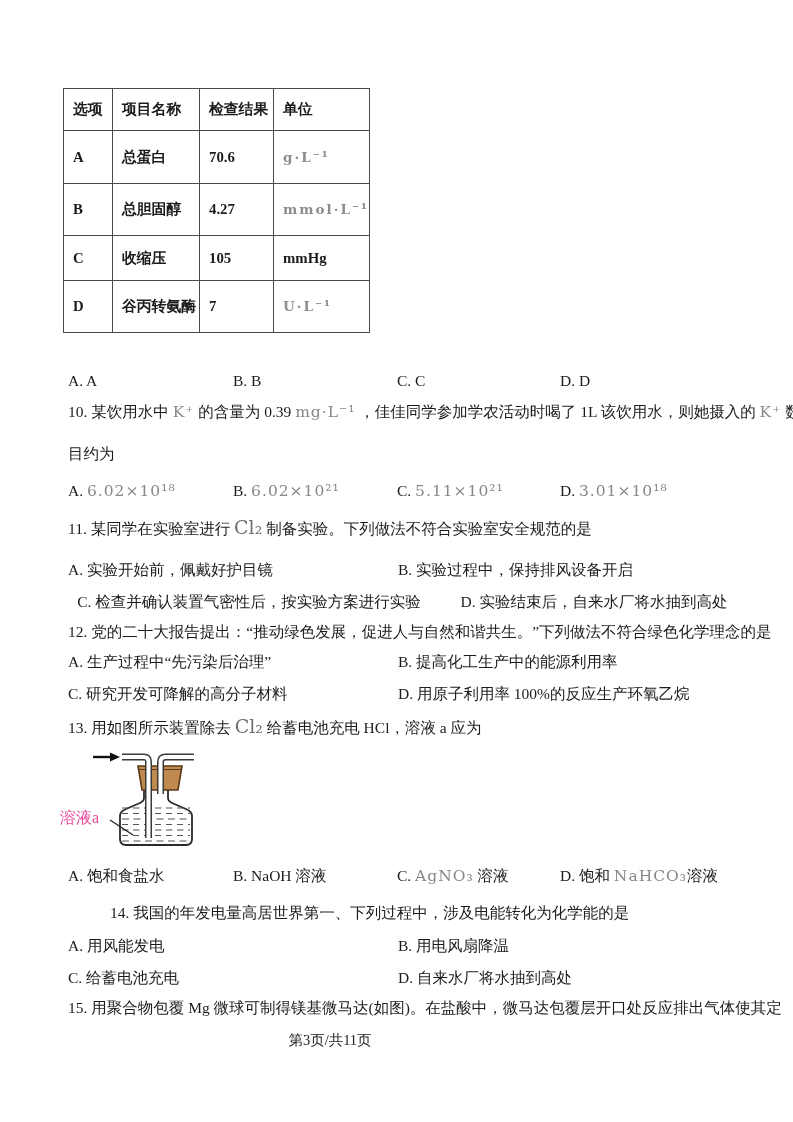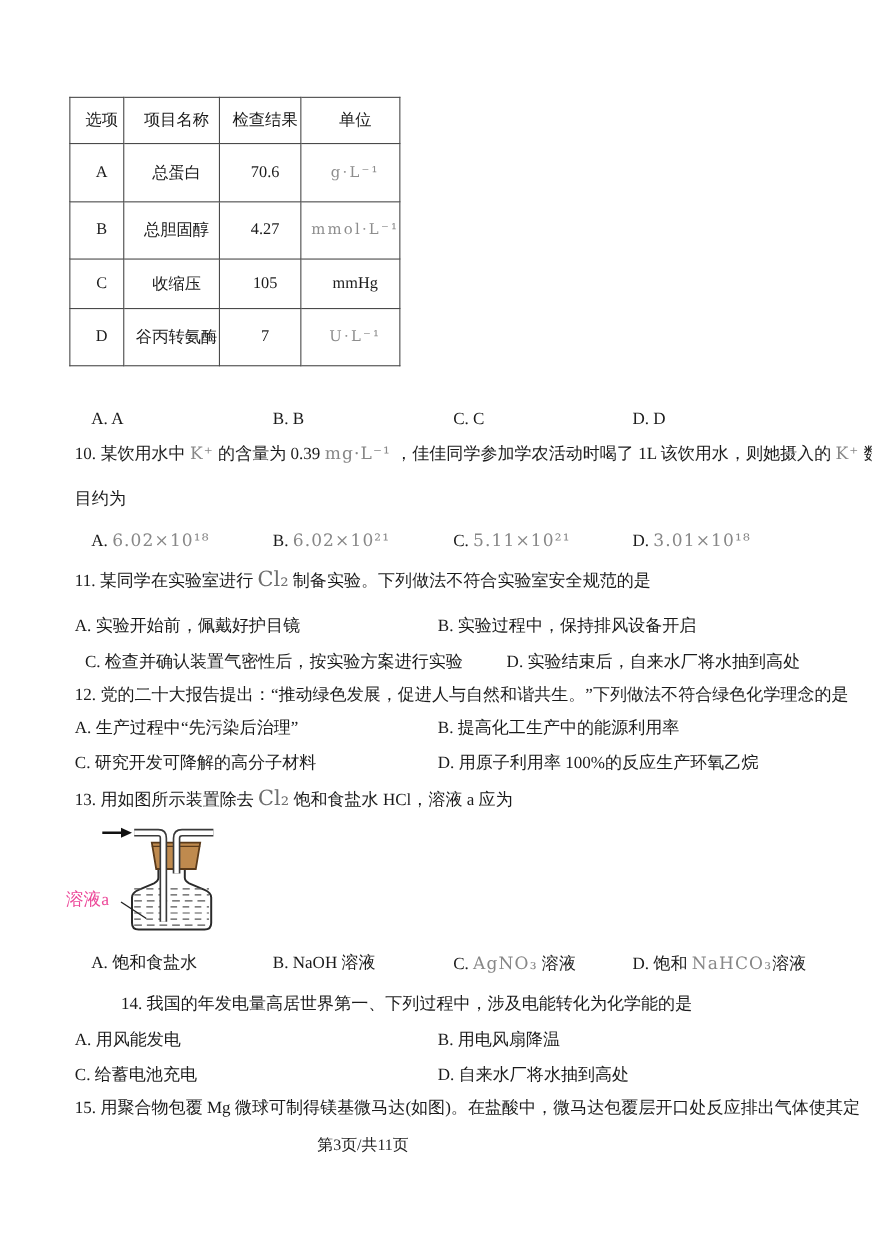--- a/index.html
+++ b/index.html
@@ -6,32 +6,32 @@
   body{
     width:793px;height:1122px;background:#ffffff;position:relative;
     font-family:"Liberation Serif","DejaVu Serif",serif;
     color:#1b1b1b;font-size:15.5px;
   }
   .abs{position:absolute;}
   .line{left:68px;width:690px;white-space:nowrap;line-height:1.3;}
   
   table.report{border-collapse:collapse;table-layout:fixed;}
   table.report th,table.report td{
-    border:1.6px solid #4a4a4a;font-weight:normal;text-align:center;
+    border:1.6px solid #4a4a4a;font-weight:bold;text-align:left;
     padding:0 0 0 9px;font-size:14.8px;vertical-align:middle;
   }
   tr.h-row{height:42px;} tr.r0{height:53px;} tr.r1{height:52px;}
   tr.r2{height:45px;} tr.r3{height:52px;}
   col.c0{width:49px;} col.c1{width:87px;} col.c2{width:74px;} col.c3{width:82px;}
   
   .f{font-family:"DejaVu Serif","Liberation Serif",serif;color:#878787;letter-spacing:1px;}
   .f-unit{font-family:"DejaVu Serif","Liberation Serif",serif;color:#8d8d8d;letter-spacing:2px;font-size:13.5px;}
   .f-lg{font-family:"DejaVu Serif","Liberation Serif",serif;color:#6e6e6e;letter-spacing:0;font-size:19px;}
   
-  .row4{display:grid;grid-template-columns:165px 164px 163px 1fr;margin-left:15px;}
+  .row4{display:grid;grid-template-columns:165px 164px 163px 1fr;}
   .row2{display:grid;grid-template-columns:330px 1fr;}
   .row2-wide{display:grid;grid-template-columns:362px 1fr;}
   .opt{white-space:nowrap;line-height:1.3;}
   .footer{left:0;width:660px;text-align:center;font-size:14.5px;color:#222;}
   
   .diagram{left:60px;top:748px;width:175px;height:104px;}
   .diagram svg{position:absolute;left:0;top:0;}
   .diagram .lbl{position:absolute;left:0px;top:60px;font-size:16px;color:#ec4899;white-space:nowrap;}
 </style>
 </head>
@@ -122,21 +122,21 @@
   <span class="opt">B. 提高化工生产中的能源利用率</span>
 </div>
 <div class="abs line row2" style="top:684px;">
   <span class="opt">C. 研究开发可降解的高分子材料</span>
   <span class="opt">D. 用原子利用率 100%的反应生产环氧乙烷</span>
 </div>
 
 <div class="abs line" style="top:714px;">
   <span>13. 用如图所示装置除去</span>
   <span class="f-lg">Cl₂</span>
-  <span>饱和食盐水 HCl，溶液 a 应为</span>
+  <span>给蓄电池充电 HCl，溶液 a 应为</span>
 </div>
 
 <div class="abs diagram">
   <svg width="175" height="104" viewBox="0 0 175 104">
 
     <path d="M 84,40 V 50 Q 84,53 80,55 L 66,61 Q 60,63.5 60,68 V 91 Q 60,97 66,97 H 126 Q 132,97 132,91 V 68 Q 132,63.5 126,61 L 112,55 Q 108,53 108,50 V 40" fill="#ffffff" stroke="#2a2a2a" stroke-width="1.8"></path>
 
     <g stroke="#555555" stroke-width="1.1">
       <line x1="62" y1="60" x2="130" y2="60" stroke-dasharray="6.5 4.5"></line>
       <line x1="62" y1="65.5" x2="130" y2="65.5" stroke-dasharray="6 5"></line>

